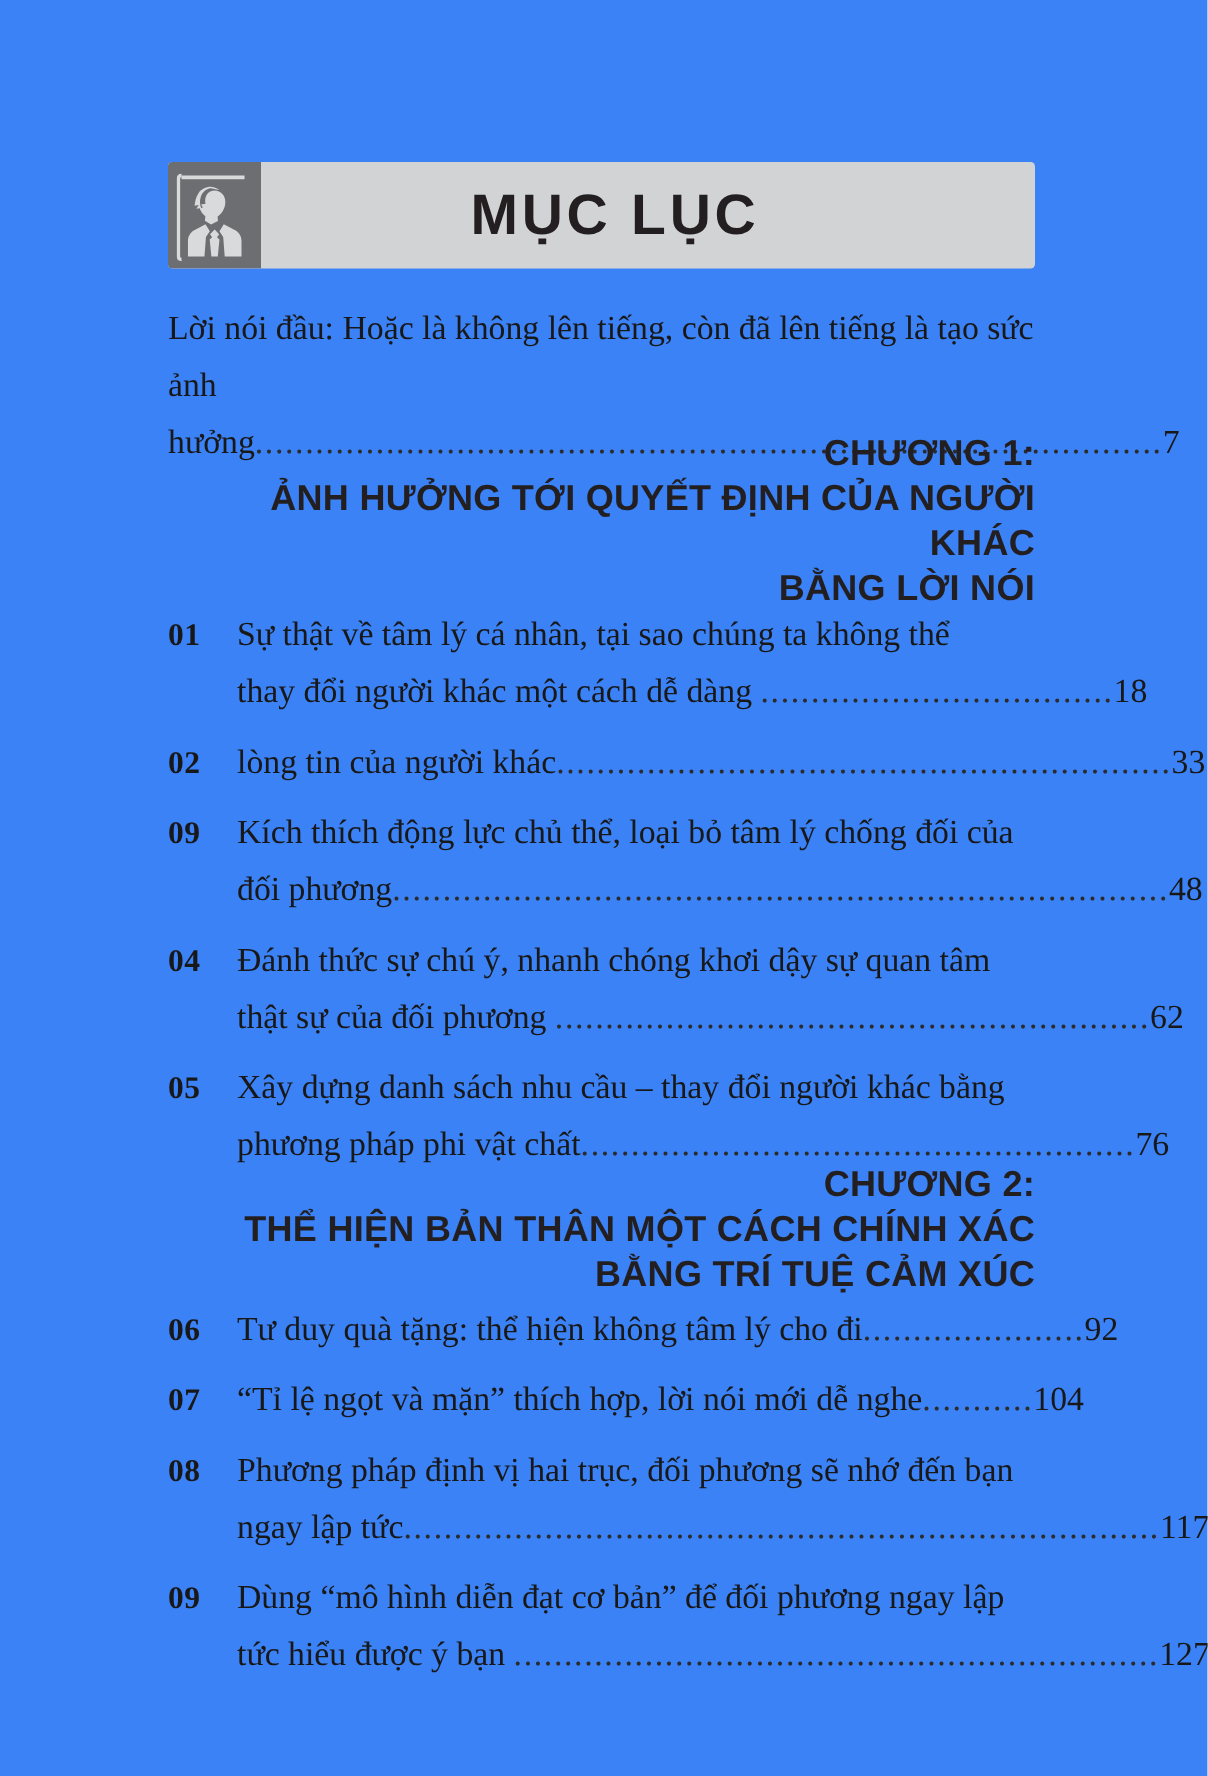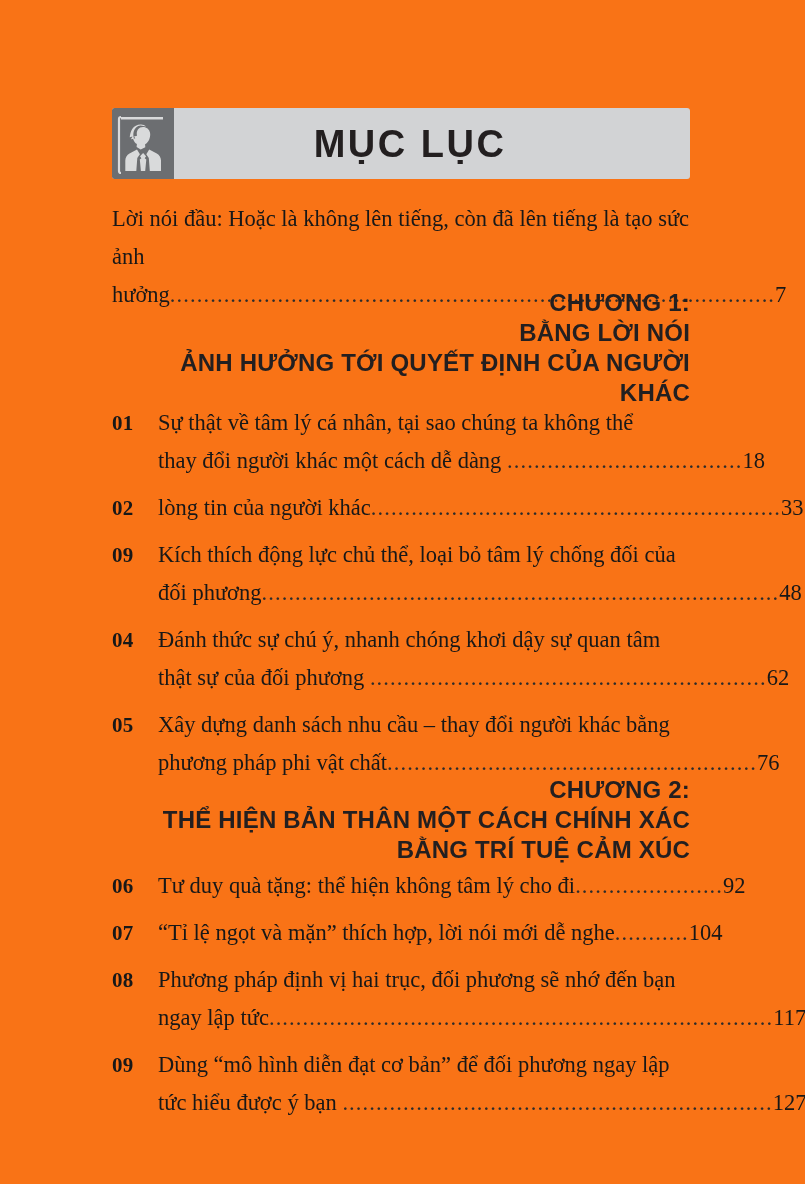--- a/index.html
+++ b/index.html
@@ -15,21 +15,21 @@
     color: #1a1a1a;
     overflow: hidden;
   }
 
   .page {
     position: absolute;
     left: 0;
     top: 0;
     width: 805px;
     height: 1184px;
-    background: #f97316;
+    background: #3b82f6;
   }
 
   
   .header-bar {
     position: absolute;
     left: 112px;
     top: 108px;
     width: 578px;
     height: 71px;
     background: #d2d3d5;
@@ -178,22 +178,22 @@
   </div>
 
   <div class="preface">
     <span>Lời nói đầu:</span>
     <span>Hoặc là không lên tiếng, còn đã lên tiếng là tạo sức</span><br>
     <span>ảnh hưởng</span><span class="leaders">..........................................................................................</span><span class="toc-page">7</span>
   </div>
 
   <div class="chapter-head" id="chapter-1">
     <span class="ch-num">CHƯƠNG 1:</span>
+    <span class="ch-line">ẢNH HƯỞNG TỚI QUYẾT ĐỊNH CỦA NGƯỜI KHÁC</span>
     <span class="ch-line">BẰNG LỜI NÓI</span>
-    <span class="ch-line">ẢNH HƯỞNG TỚI QUYẾT ĐỊNH CỦA NGƯỜI KHÁC</span>
   </div>
 
   <div class="toc-list" id="toc-list-1">
 
     <div class="toc-entry">
       <span class="toc-num">01</span>
       <span class="toc-text">
         <span class="toc-line-1">Sự thật về tâm lý cá nhân, tại sao chúng ta không thể</span>
         <span class="entry-tail">
           <span>thay đổi người khác một cách dễ dàng </span><span class="leaders">...................................</span><span class="toc-page">18</span>

